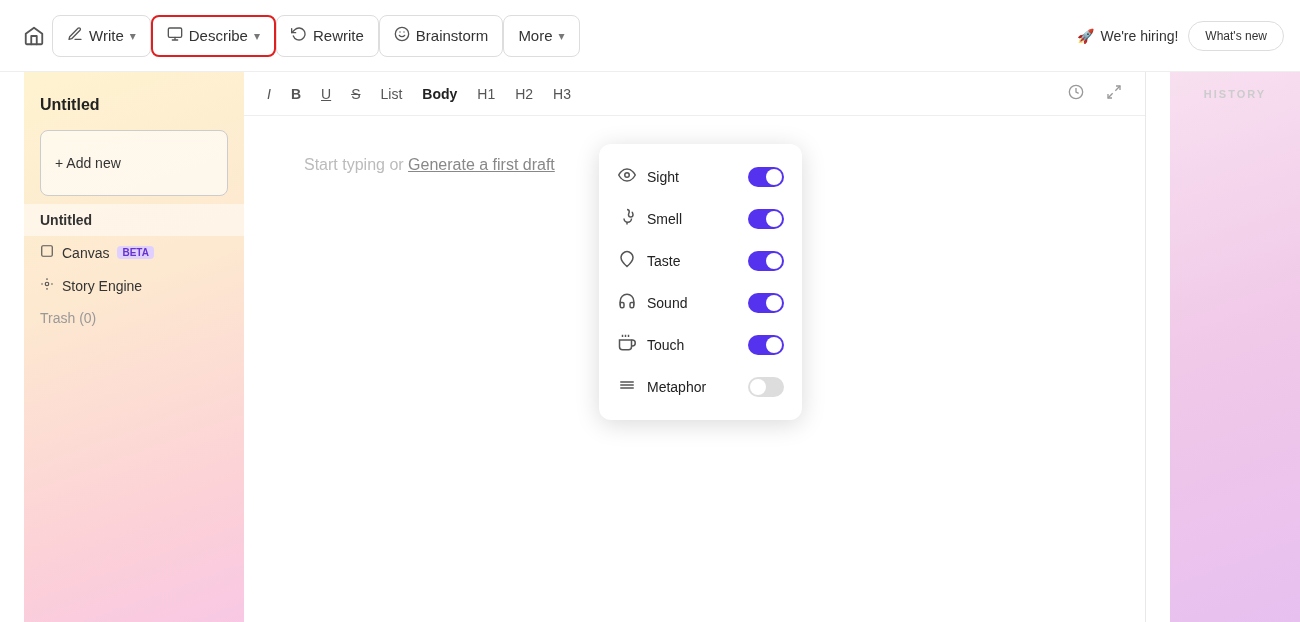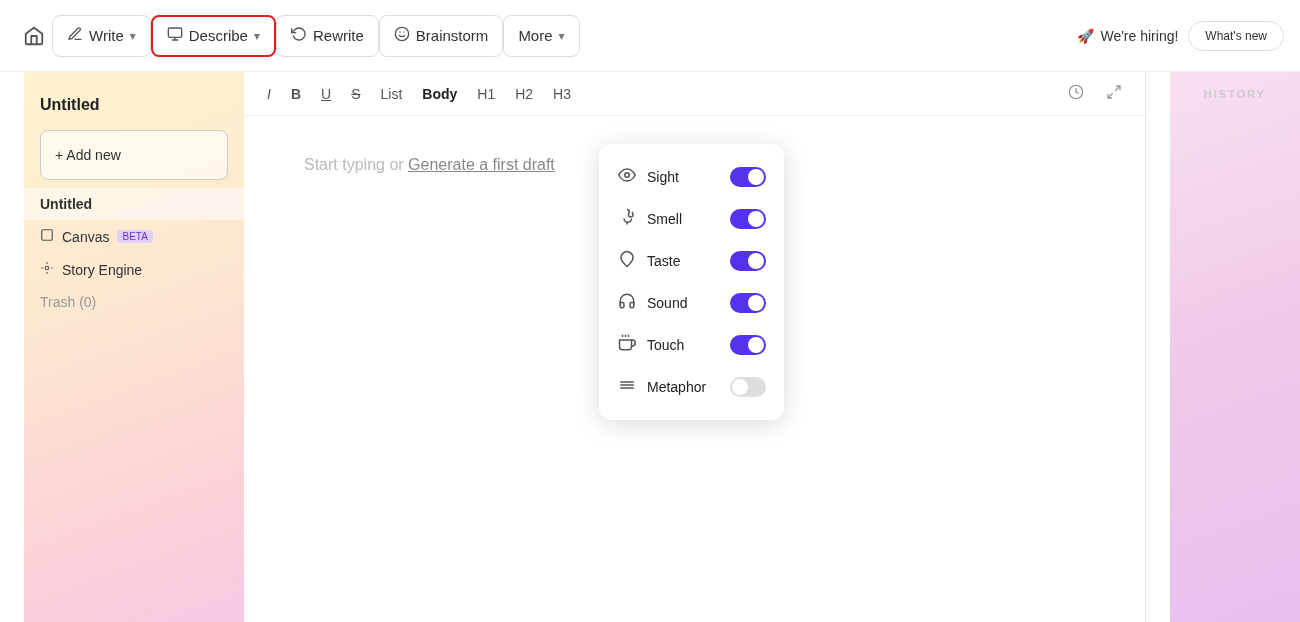--- a/index.html
+++ b/index.html
@@ -107,21 +107,21 @@
       font-size: 16px;
       font-weight: 600;
       color: #222;
       padding: 8px 16px;
     }
     .add-new-btn {
       display: flex;
       align-items: center;
       gap: 6px;
       margin: 8px 16px;
-      padding: 16px 14px;
+      padding: 24px 14px;
       border-radius: 8px;
       border: 1.5px solid #ccc;
       background: rgba(255,255,255,0.6);
       font-size: 14px;
       color: #333;
       cursor: pointer;
       width: calc(100% - 32px);
     }
     .sidebar-item {
       padding: 8px 16px;
@@ -135,21 +135,21 @@
     .sidebar-item.active {
       background: rgba(255,255,255,0.5);
       font-weight: 600;
     }
     .sidebar-item .beta-badge {
       font-size: 10px;
       background: #e0d0ff;
       color: #6633cc;
       padding: 1px 5px;
       border-radius: 4px;
-      font-weight: 400;
+      font-weight: 700;
     }
     .sidebar-item.muted {
       color: #999;
     }
 
     
     .editor-area {
       flex: 1;
       display: flex;
       flex-direction: column;
@@ -218,21 +218,21 @@
       letter-spacing: 2px;
       color: #ccc;
       text-transform: uppercase;
     }
 
     
     .dropdown-overlay {
       position: absolute;
       top: 72px;
       left: 355px;
-      width: 185px;
+      width: 203px;
       background: #fff;
       border-radius: 12px;
       box-shadow: 0 4px 24px rgba(0,0,0,0.15);
       padding: 12px 0;
       z-index: 100;
     }
     .dropdown-item {
       display: flex;
       align-items: center;
       justify-content: space-between;

